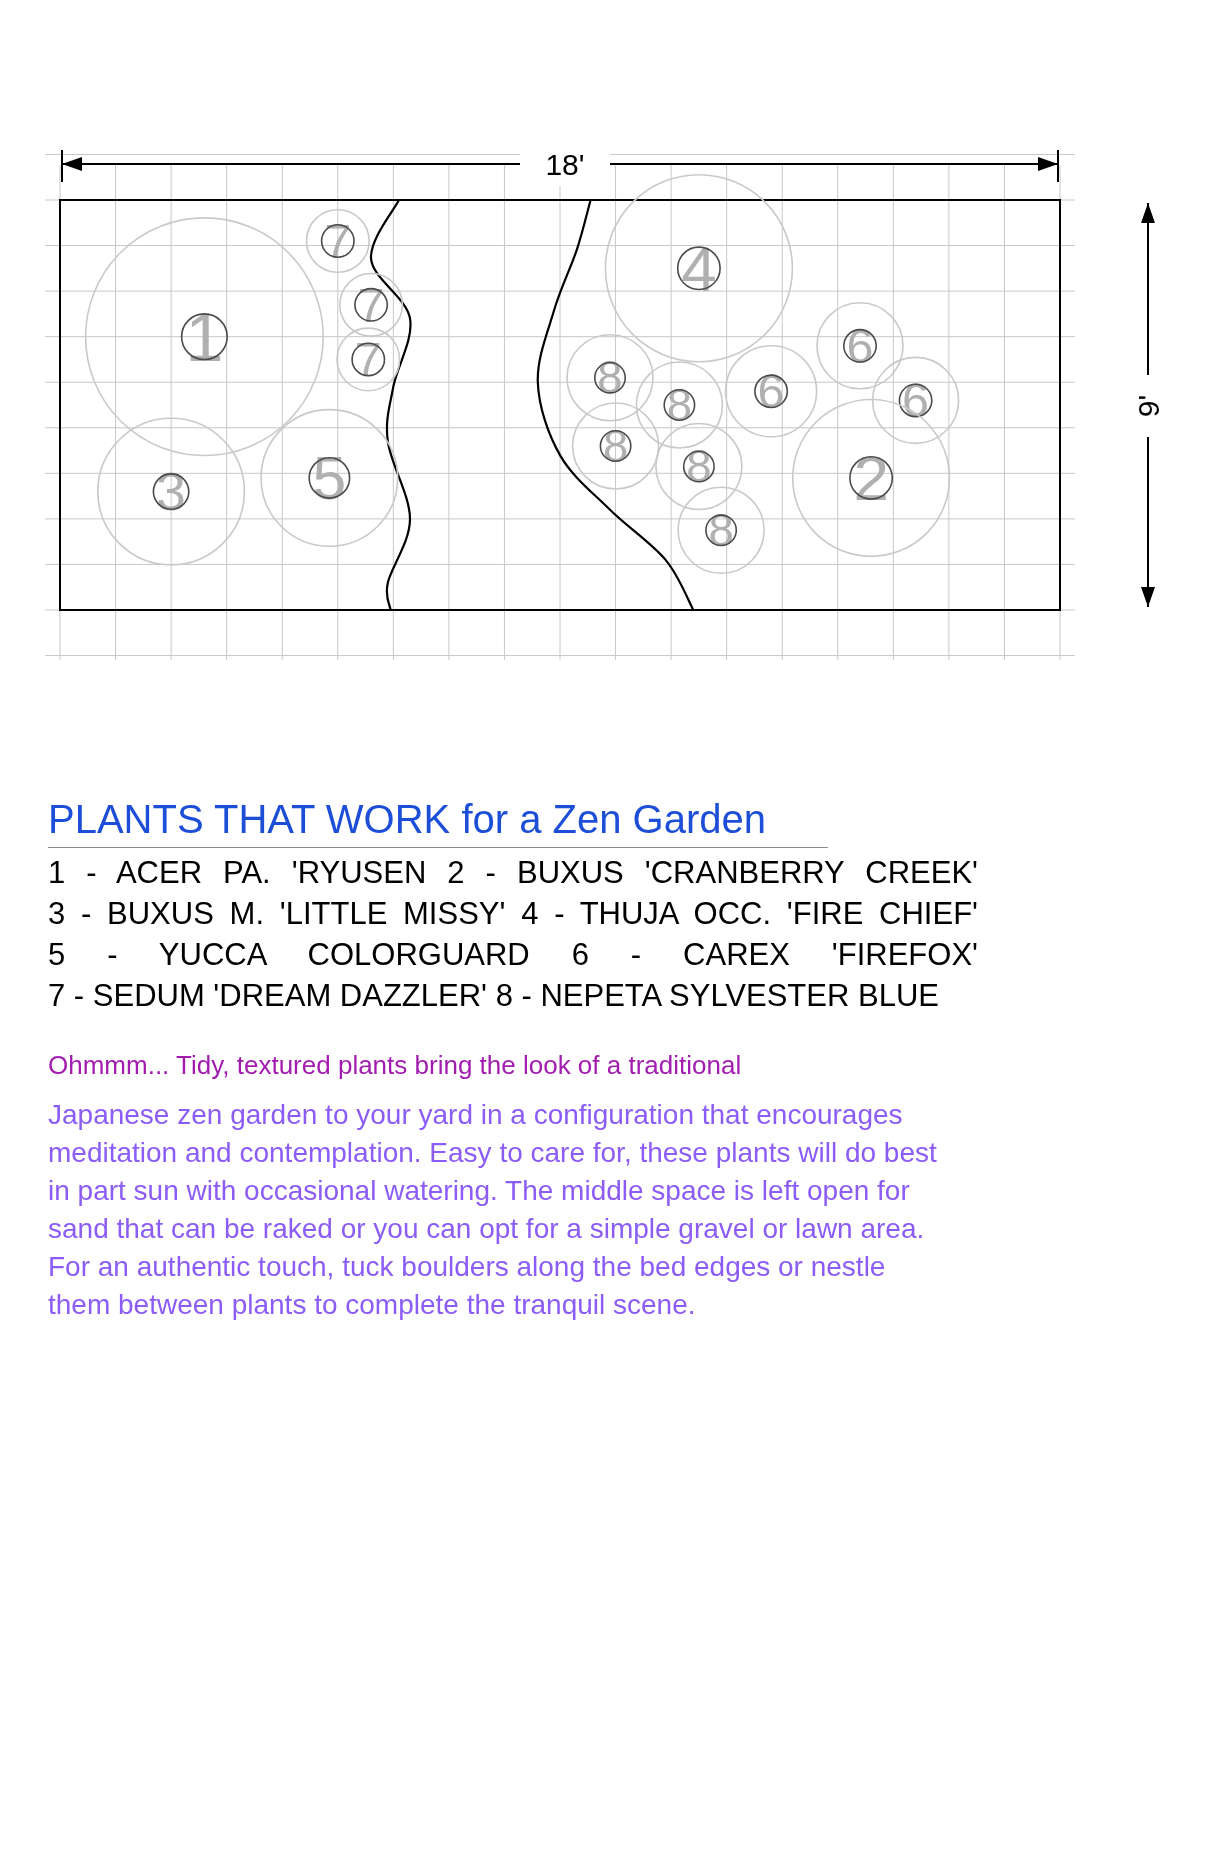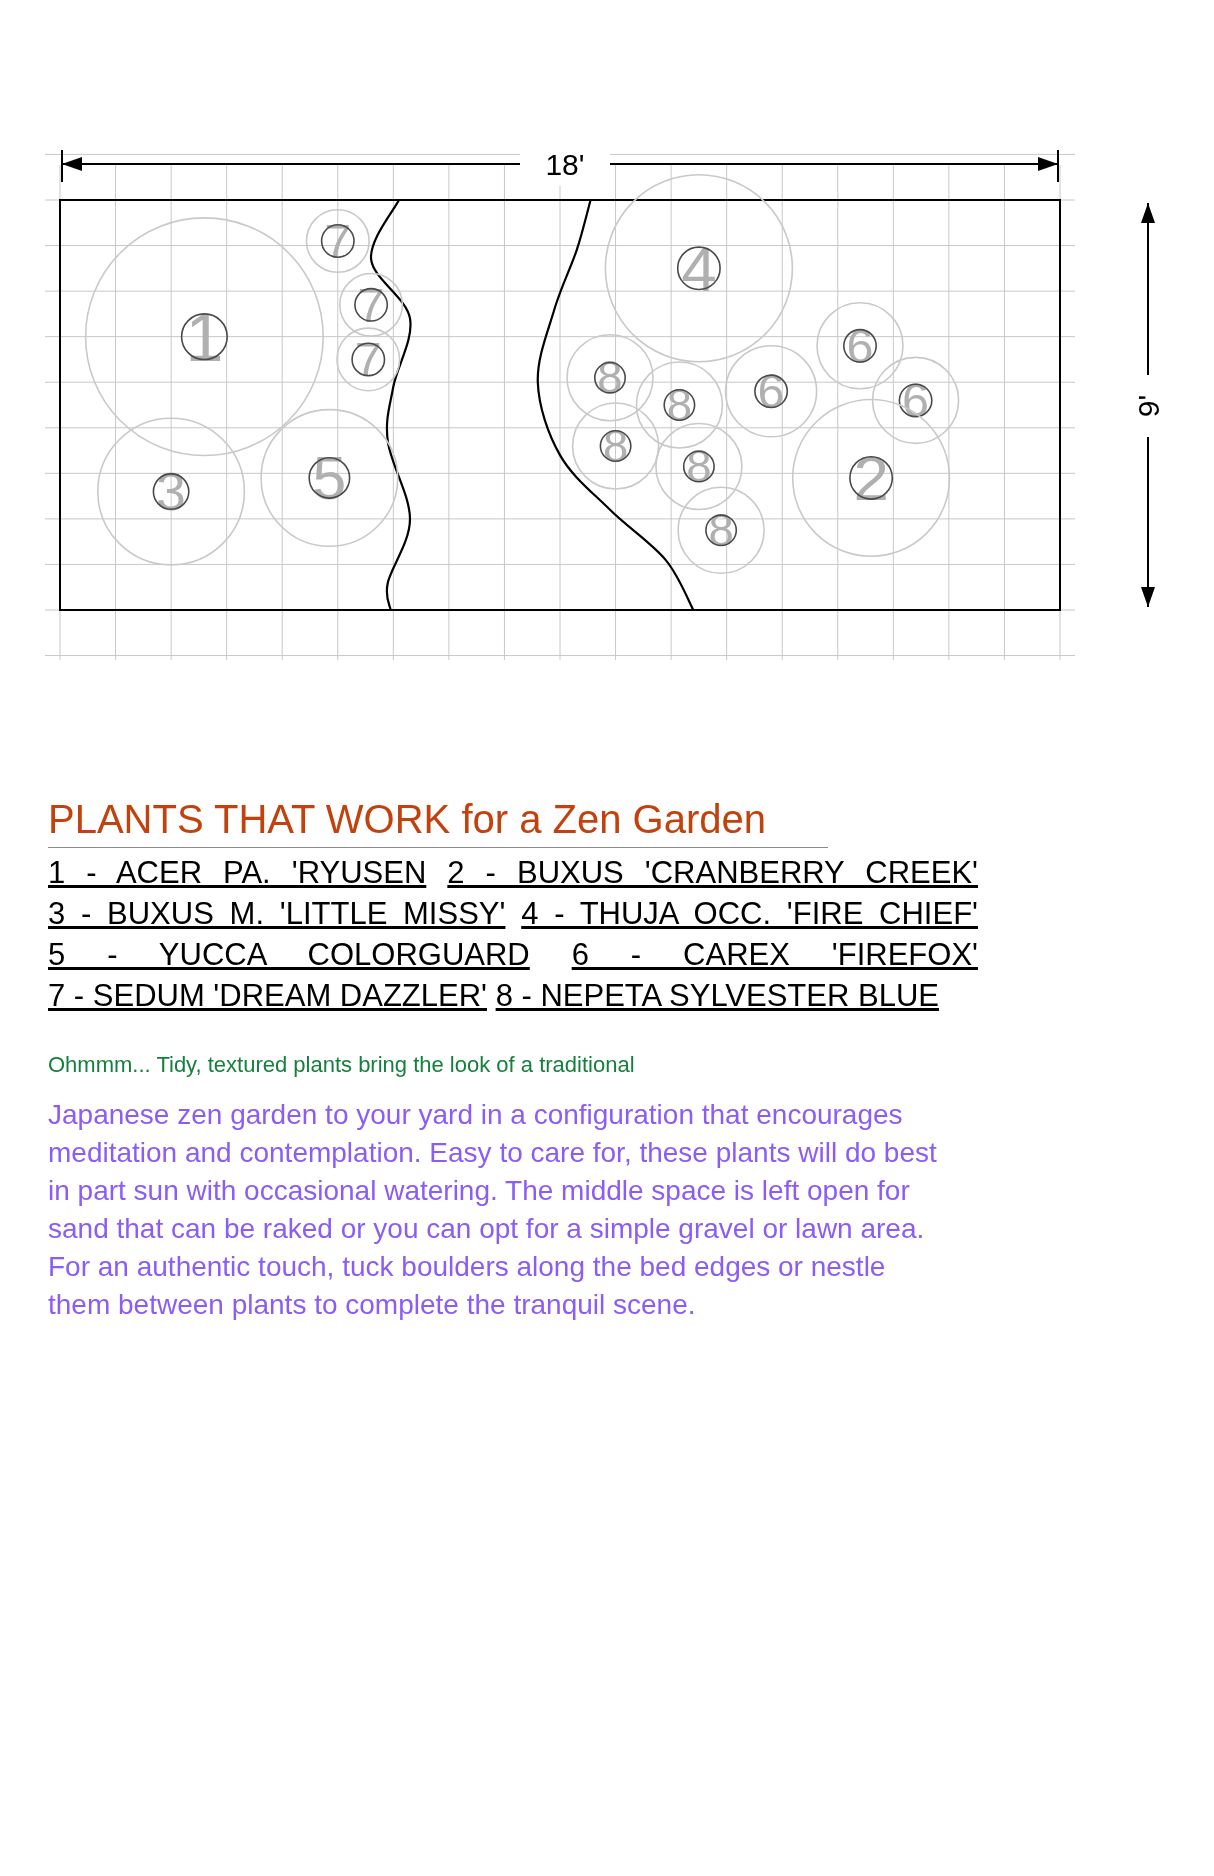--- a/index.html
+++ b/index.html
@@ -40,47 +40,47 @@
     left: 48px;
     top: 795px;
     width: 1130px;
   }
 
   #title {
     font-size: 40px;
     line-height: 48px;
     font-weight: normal;
     letter-spacing: 0px;
-    color: #c2410c;
+    color: #1d4ed8;
     margin: 0;
     padding: 0 0 4px 0;
     white-space: nowrap;
   }
   #title-rule {
     width: 780px;
     height: 1px;
     background: #8a8a8a;
     margin: 0 0 2px 0;
   }
 
   #legend {
     font-size: 31px;
     line-height: 41px;
     text-align: justify;
     width: 930px;
     margin: 4px 0 0 0;
     color: #000;
   }
-  #legend span.legend-item { white-space: nowrap; text-decoration: underline; }
+  #legend span.legend-item { white-space: nowrap; }
 
   #desc-first {
-    font-size: 22px;
+    font-size: 26px;
     line-height: 38px;
     margin: 30px 0 12px 0;
-    color: #15803d;
+    color: #a21caf;
     width: 930px;
   }
   #desc-body {
     font-size: 28px;
     line-height: 38px;
     margin: 0;
     color: #8b5cf6;
     width: 900px;
   }
 

